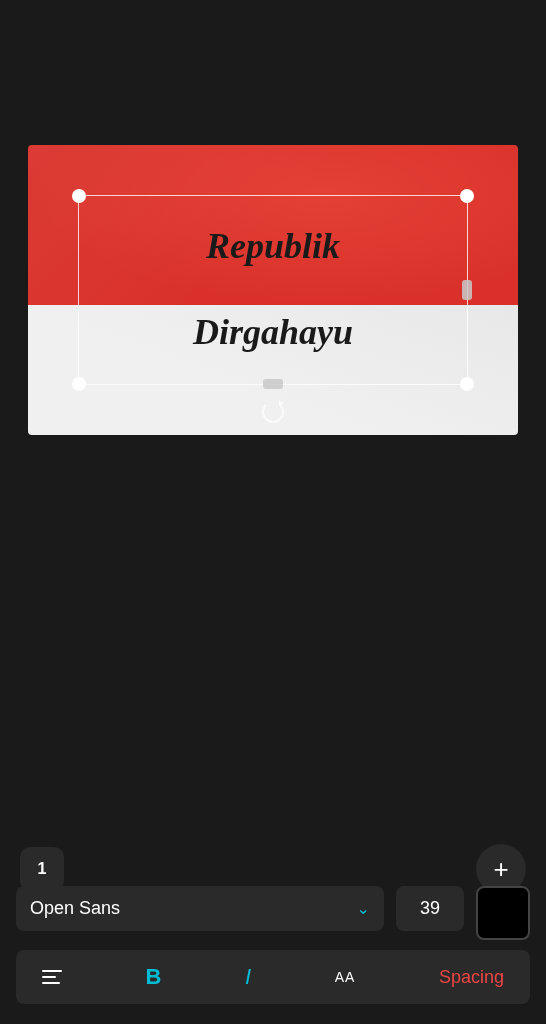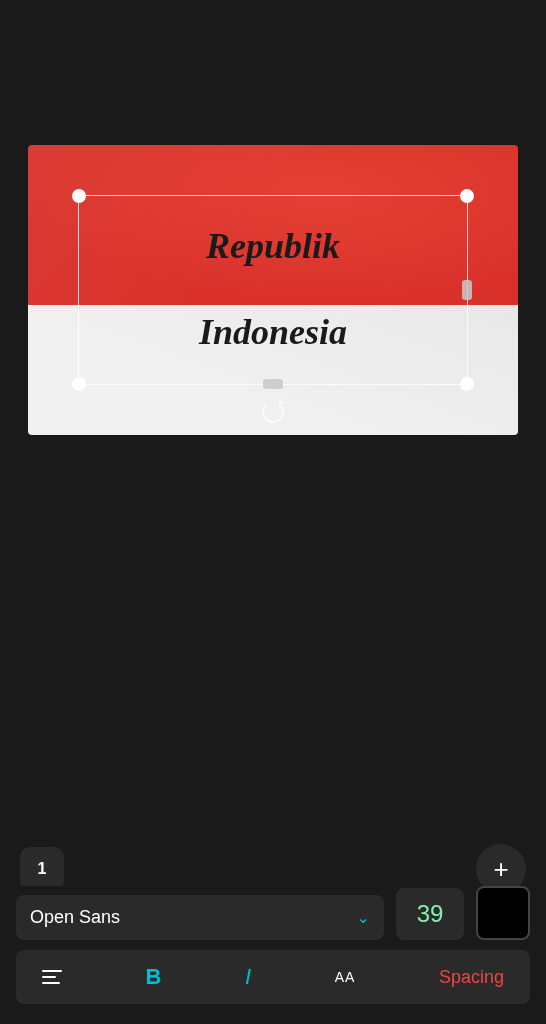--- a/index.html
+++ b/index.html
@@ -176,21 +176,21 @@
       position: absolute;
       bottom: 0;
       left: 0;
       right: 0;
       background-color: #1a1a1a;
       padding: 0 16px 20px;
     }
 
     .toolbar-row1 {
       display: flex;
-      align-items: flex-end;
+      align-items: flex-start;
       gap: 12px;
       margin-bottom: 10px;
     }
 
     .font-selector {
       flex: 1;
       display: flex;
       align-items: center;
       justify-content: space-between;
       background-color: #2a2a2a;
@@ -207,22 +207,22 @@
 
     .chevron-down {
       color: #00bcd4;
       font-size: 16px;
     }
 
     .font-size-box {
       background-color: #2a2a2a;
       border-radius: 8px;
       padding: 12px 16px;
-      color: #86efac;
-      font-size: 24px;
+      color: #ffffff;
+      font-size: 18px;
       min-width: 68px;
       text-align: center;
     }
 
     .color-box {
       width: 54px;
       height: 54px;
       background-color: #000000;
       border-radius: 8px;
       border: 2px solid #444;
@@ -343,21 +343,21 @@
       <div class="handle tl"></div>
       <div class="handle tr"></div>
       <div class="handle bl"></div>
       <div class="handle br"></div>
       <div class="handle-side right"></div>
       <div class="handle-bottom"></div>
 
       <div class="text-content">
         <span>Republik</span><br>
         <br>
-        <span>Indonesia</span>
+        <span>Dirgahayu</span>
       </div>
 
       <div class="rotate-handle">
         <div class="rotate-icon"></div>
       </div>
     </div>
   </div>
 </div>
 
 <div class="bottom-nav">

